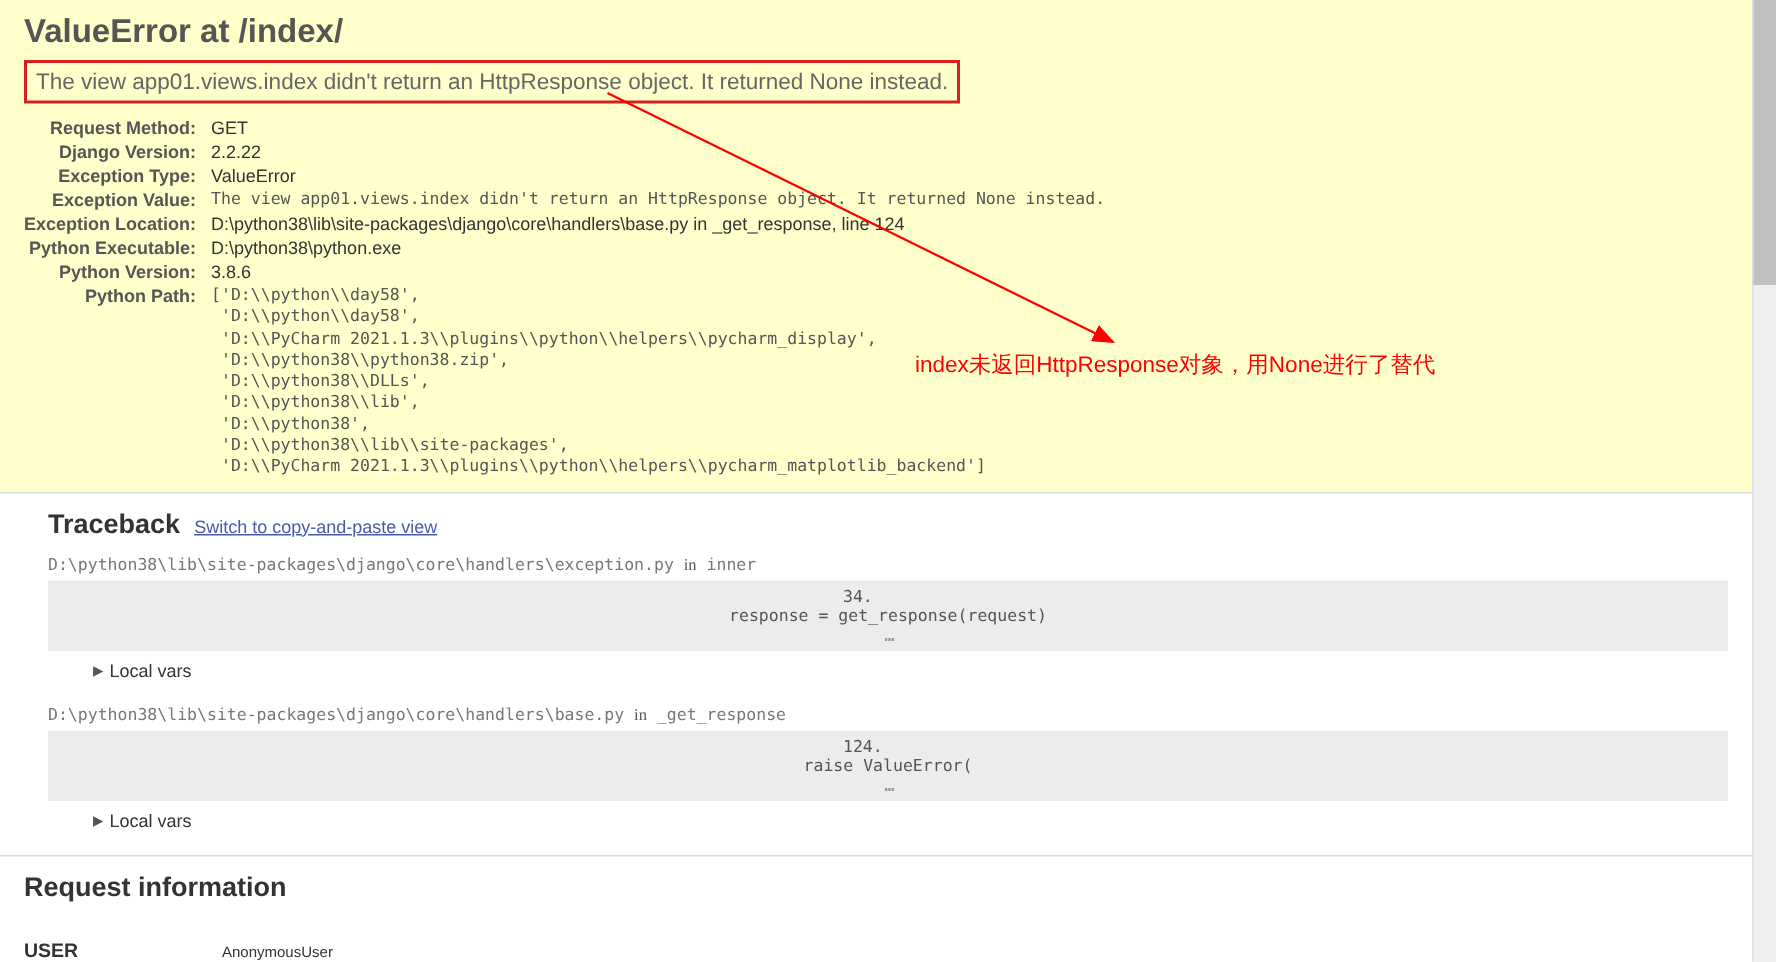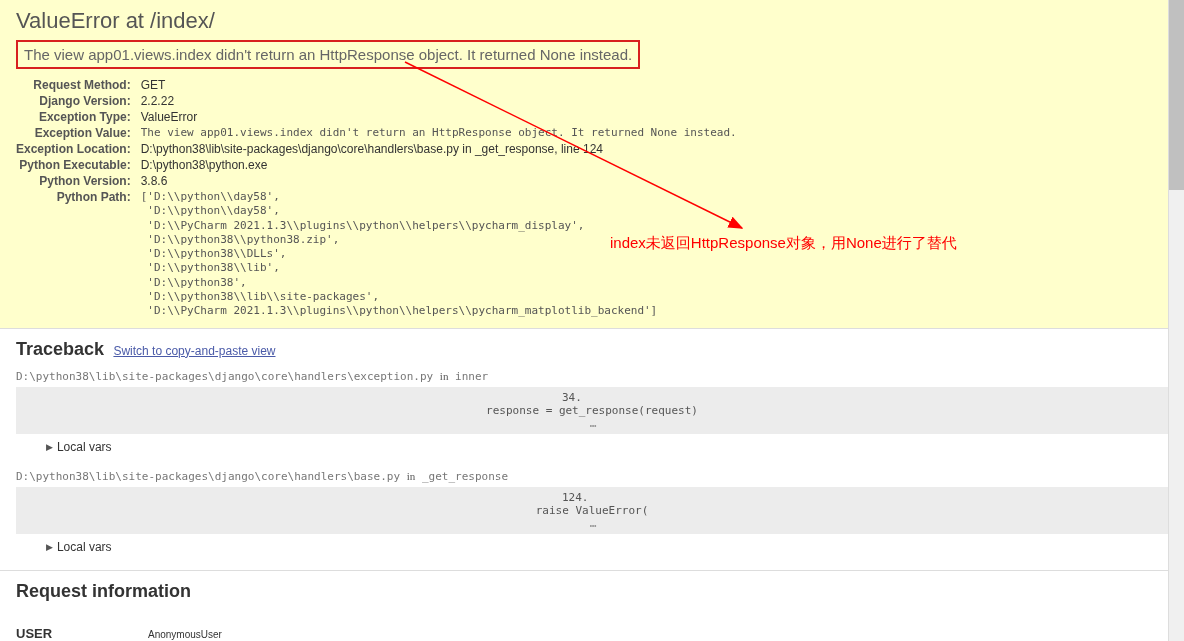--- a/index.html
+++ b/index.html
@@ -1,28 +1,28 @@
 <!DOCTYPE html>
 <html><head>
 <meta charset="utf-8">
 <style>
   * { box-sizing: border-box; margin: 0; padding: 0; }
   body { font-family: "Segoe UI", Tahoma, Geneva, sans-serif; font-size: 12px; color: #333; background: #fff; }
   .summary { background: #ffffcc; padding: 8px 16px 8px 16px; border-bottom: 1px solid #ddd; }
-  .summary h1 { font-size: 22px; font-weight: 400; color: #555; margin-bottom: 6px; }
+  .summary h1 { font-size: 22px; font-weight: 700; color: #555; margin-bottom: 6px; }
   .error-box { border: 2px solid #d8201f; padding: 4px 6px; margin-bottom: 8px; display: inline-block; }
   .error-box span { font-size: 15px; color: #666; }
   .meta-table { border-collapse: collapse; }
   .meta-table th { text-align: right; font-weight: 700; color: #555; padding: 1px 10px 1px 0; vertical-align: top; font-size: 12px; white-space: nowrap; }
   .meta-table td { font-size: 12px; color: #333; padding: 1px 0; vertical-align: top; }
   .meta-table .mono { font-family: "Consolas", monospace; font-size: 11px; color: #555; }
   .meta-table .path-list { font-family: "Consolas", monospace; font-size: 11px; color: #555; white-space: pre; line-height: 1.3; }
   .annotation { position: absolute; color: #ff0000; font-size: 15px; }
   .arrow-line { stroke: #ff0000; stroke-width: 1.5; fill: none; marker-end: url(#arrowhead); }
-  .section { padding: 10px 16px; border-bottom: 1px solid #ddd; }
+  .section { padding: 10px 32px; border-bottom: 1px solid #ddd; }
   .section h2 { font-size: 18px; font-weight: 700; color: #333; display: inline-block; margin-right: 6px; }
   .switch-link { color: #4a5aa8; text-decoration: underline; font-size: 12px; }
   .frame { margin-top: 6px; }
   .frame .loc { font-family: "Consolas", monospace; font-size: 11px; color: #777; padding: 4px 0; }
   .frame .loc .in { font-family: "Segoe UI"; color: #555; font-size: 11px; }
   .code-row { background: #ececec; padding: 4px 30px; font-family: "Consolas", monospace; font-size: 11px; color: #555; display: flex; align-items: center; flex-direction: column; }
   .code-row .lineno { width: 60px; }
   .code-row .code { flex: 1; }
   .code-row .dots { color: #999; letter-spacing: -2px; font-weight: bold; }
   .local-vars { padding: 6px 30px; font-size: 12px; color: #333; }

